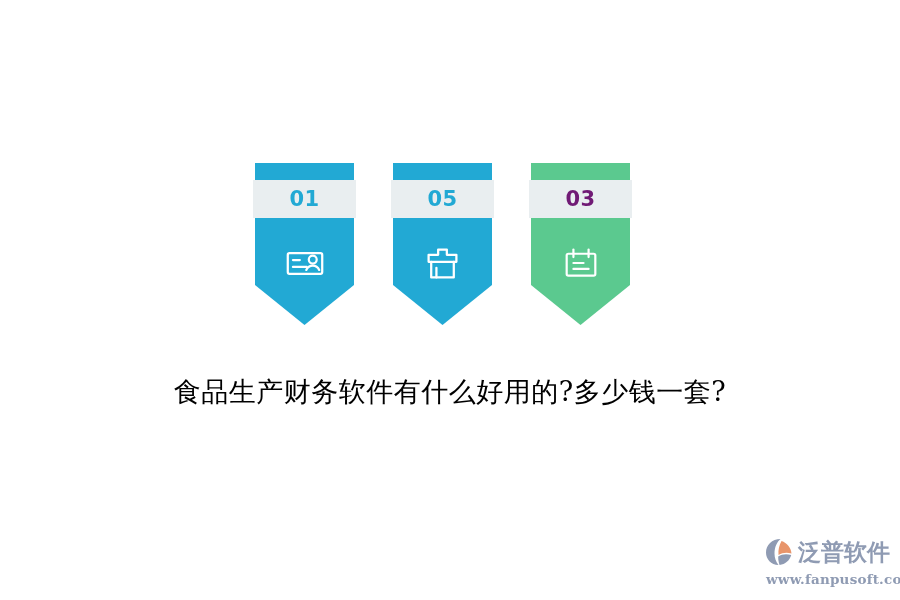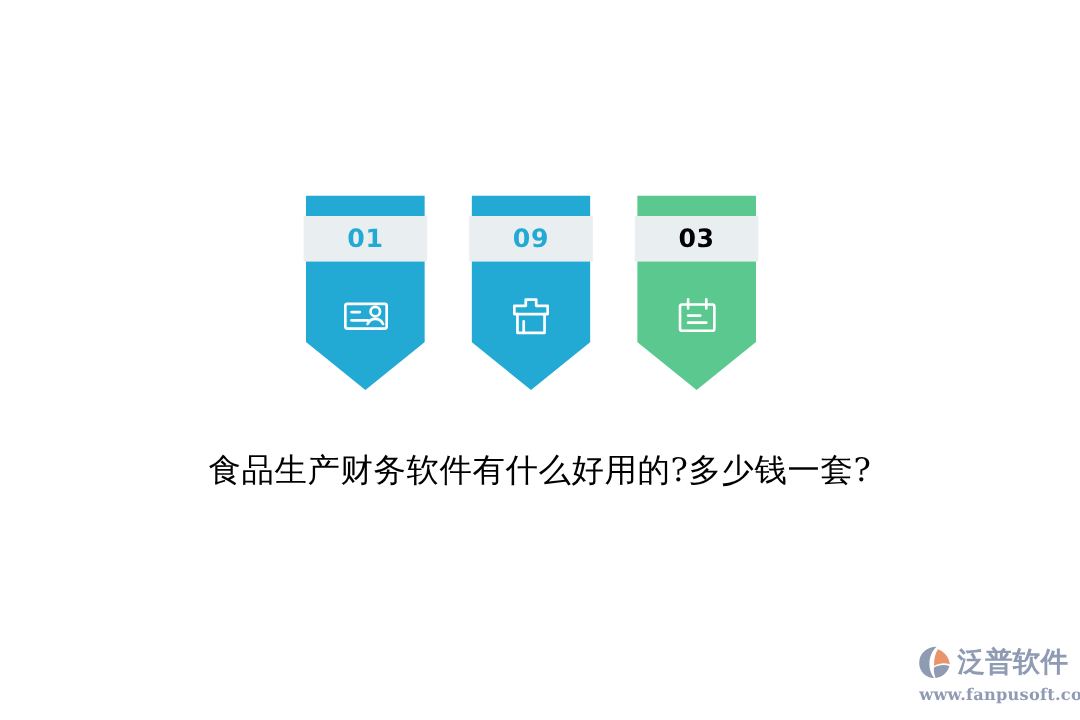--- a/index.html
+++ b/index.html
@@ -165,37 +165,37 @@
           <path d="M23.5 25.5 c1.6 -3.4 4.4 -5 7.5 -5 c3.1 0 5.9 1.6 7.5 5"></path>
         </svg>
       </div>
     </div>
 
     <div class="banner">
       <svg class="banner-shape" viewBox="0 0 99 162" width="99" height="162" preserveAspectRatio="none">
         <polygon points="0,0 99,0 99,122 49.5,162 0,122" fill="#22a9d4"></polygon>
       </svg>
       <div class="banner-number-band">
-        <span class="banner-number" style="color:#22a9d4">09</span>
+        <span class="banner-number" style="color:#22a9d4">05</span>
       </div>
       <div class="banner-icon">
         <svg viewBox="0 0 38 38" width="33" height="33" fill="none" stroke="#ffffff" stroke-width="2.6" stroke-linecap="round" stroke-linejoin="round">
           <path d="M14 3 H24 V9 H35 V17 H3 V9 H14 Z"></path>
           <path d="M6 17 V35 H32 V17"></path>
           <path d="M12 35 V24"></path>
         </svg>
       </div>
     </div>
 
     <div class="banner">
       <svg class="banner-shape" viewBox="0 0 99 162" width="99" height="162" preserveAspectRatio="none">
         <polygon points="0,0 99,0 99,122 49.5,162 0,122" fill="#5bc98f"></polygon>
       </svg>
       <div class="banner-number-band">
-        <span class="banner-number" style="color:#000000">03</span>
+        <span class="banner-number" style="color:#701a75">03</span>
       </div>
       <div class="banner-icon">
         <svg viewBox="0 0 40 38" width="34" height="32" fill="none" stroke="#ffffff" stroke-width="2.6" stroke-linecap="round" stroke-linejoin="round">
           <path d="M5 8 H35 a2 2 0 0 1 2 2 V32 a2 2 0 0 1 -2 2 H5 a2 2 0 0 1 -2 -2 V10 a2 2 0 0 1 2 -2 Z"></path>
           <line x1="11" y1="3" x2="11" y2="12"></line>
           <line x1="29" y1="3" x2="29" y2="12"></line>
           <line x1="11" y1="19" x2="23" y2="19"></line>
           <line x1="11" y1="26" x2="29" y2="26"></line>
         </svg>
       </div>

